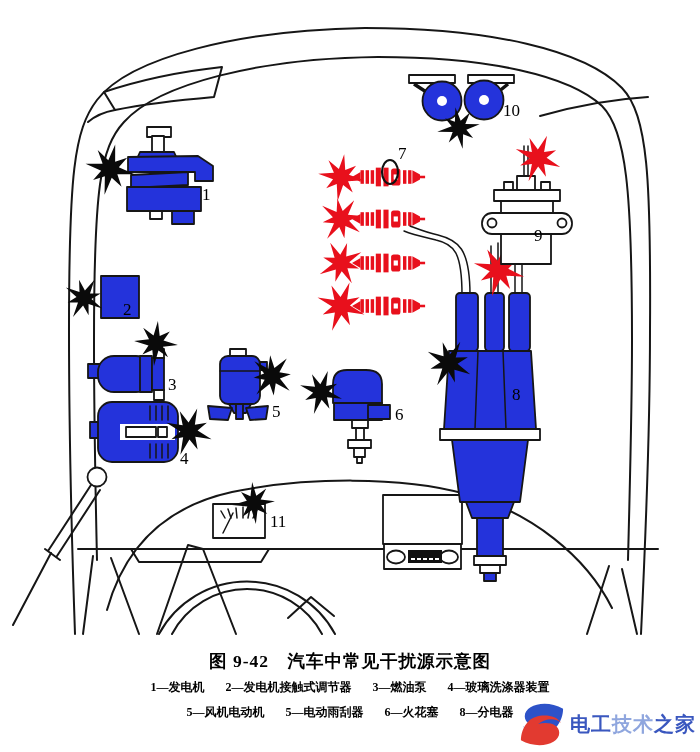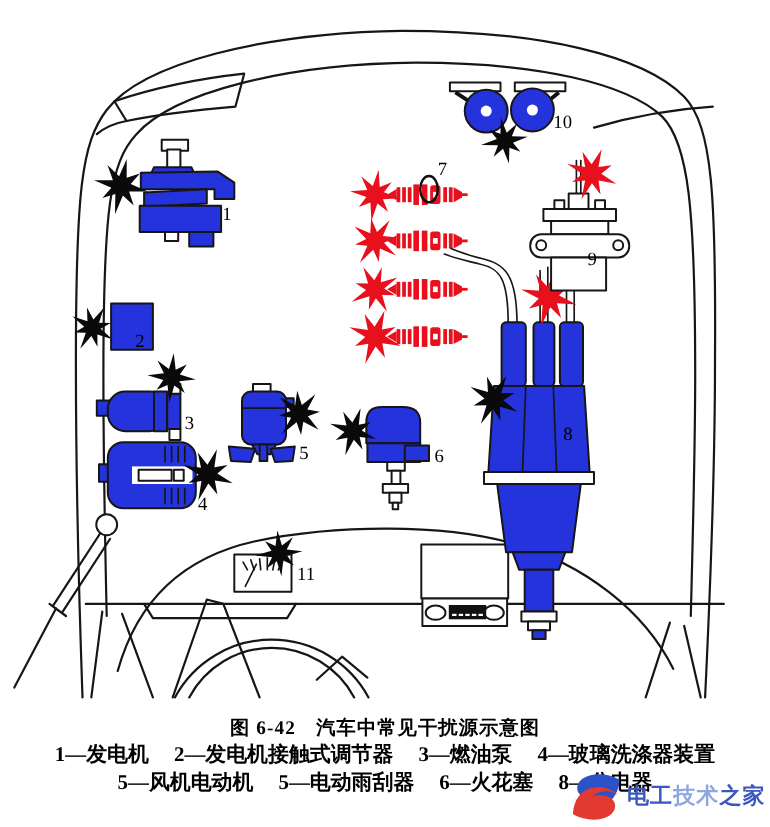--- a/index.html
+++ b/index.html
@@ -10,21 +10,21 @@
   .stage{position:relative;width:700px;height:752px;background:#fff;overflow:hidden;
          font-family:"Liberation Serif","DejaVu Serif",serif;color:#000;}
   svg .o{fill:none;stroke:var(--outline_black);stroke-width:2;stroke-linecap:round;stroke-linejoin:round;}
   svg .o15{fill:none;stroke:var(--outline_black);stroke-width:1.5;stroke-linecap:round;}
   svg .blue{fill:var(--component_blue);stroke:var(--outline_black);stroke-width:1.8;stroke-linejoin:round;}
   svg .white{fill:#ffffff;stroke:var(--outline_black);stroke-width:1.8;stroke-linejoin:round;}
   svg .num{font:17px "Liberation Serif","DejaVu Serif",serif;fill:#000;}
   .caption{position:absolute;top:649px;left:0;width:100%;text-align:center;
            font-size:17.5px;font-weight:bold;letter-spacing:1px;}
   .legend{position:absolute;top:675px;left:0;width:100%;text-align:center;
-          font-size:19px;font-weight:bold;}
+          font-size:12px;font-weight:bold;}
   .legend-row{line-height:24.6px;white-space:nowrap;}
   .legend-row span{margin:0 9px;}
   .watermark{position:absolute;right:4px;bottom:3px;display:flex;align-items:center;gap:5px;
              font-family:"Liberation Sans","DejaVu Sans",sans-serif;}
   .wm-text{display:flex;flex-direction:row;align-items:center;}
   .wm-name{font-size:20px;font-weight:bold;color:var(--name_blue);letter-spacing:1px;line-height:22px;}
   .wm-name .lt{color:var(--name_light_blue);}
   .wm-url-row{display:flex;align-items:center;gap:4px;color:var(--url_salmon);
               font-size:12.5px;font-weight:bold;line-height:16px;}
   .wm-line{width:13px;height:5px;border-top:2px solid var(--url_salmon);border-bottom:2px solid var(--url_salmon);}
@@ -228,21 +228,21 @@
       <text class="num" x="272" y="417">5</text>
       <text class="num" x="395" y="420">6</text>
       <text class="num" x="398" y="159">7</text>
       <text class="num" x="512" y="400">8</text>
       <text class="num" x="534" y="241">9</text>
       <text class="num" x="503" y="116">10</text>
       <text class="num" x="270" y="527">11</text>
     </g>
   </svg>
 
-  <div class="caption">图 6-42　汽车中常见干扰源示意图</div>
+  <div class="caption">图 9-42　汽车中常见干扰源示意图</div>
 
   <div class="legend">
     <div class="legend-row">
       <span>1—发电机</span>
       <span>2—发电机接触式调节器</span>
       <span>3—燃油泵</span>
       <span>4—玻璃洗涤器装置</span>
     </div>
     <div class="legend-row">
       <span>5—风机电动机</span>

